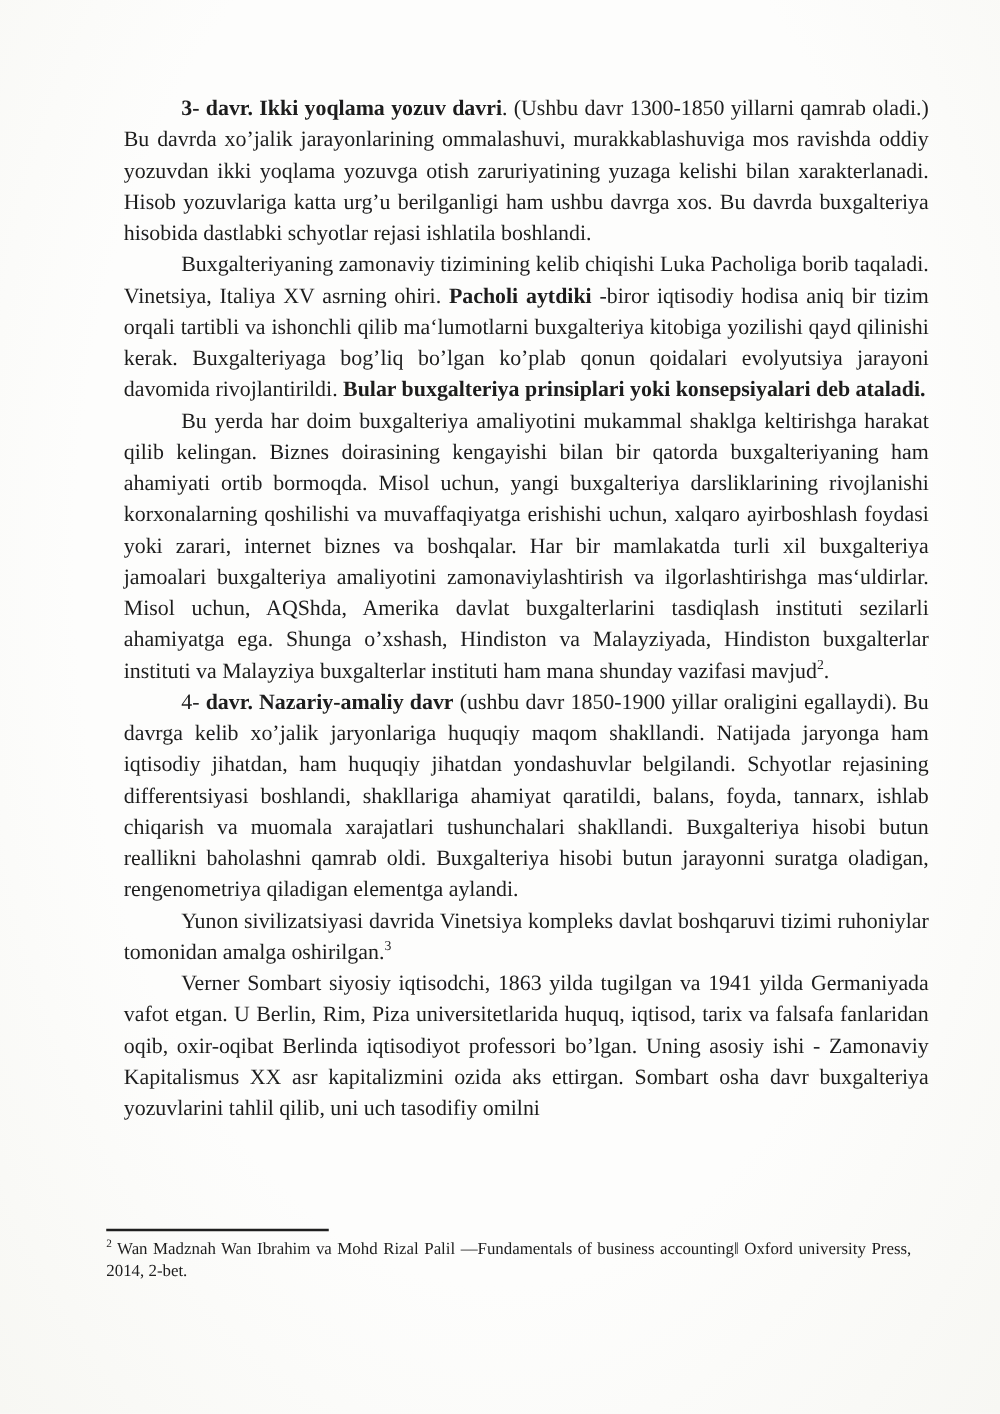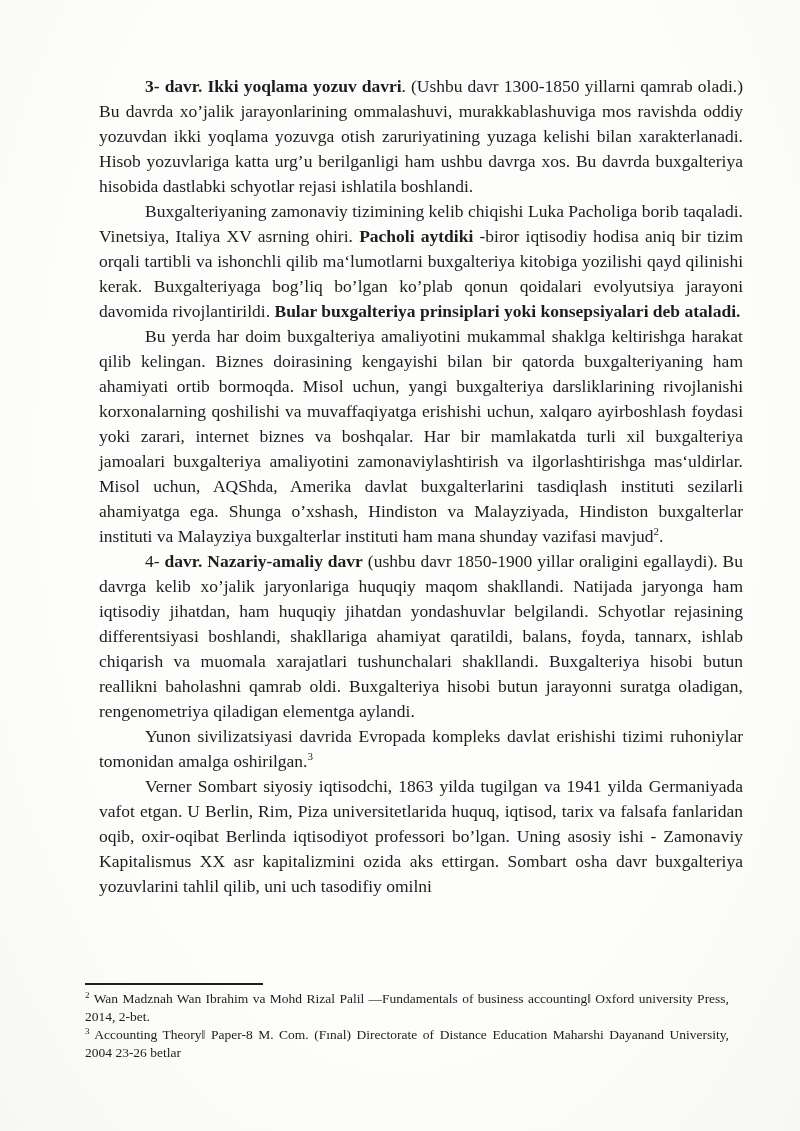--- a/index.html
+++ b/index.html
@@ -53,23 +53,22 @@
 </head>
 <body>
 
 <div class="page">
 
   <div class="body-text">
     <p><span class="b">3- davr. Ikki yoqlama yozuv davri</span><span>. (Ushbu davr 1300-1850 yillarni qamrab oladi.) Bu davrda xo’jalik jarayonlarining ommalashuvi, murakkablashuviga mos ravishda oddiy yozuvdan ikki yoqlama yozuvga otish zaruriyatining yuzaga kelishi bilan xarakterlanadi. Hisob yozuvlariga katta urg’u berilganligi ham ushbu davrga xos. Bu davrda buxgalteriya hisobida dastlabki schyotlar rejasi ishlatila boshlandi.</span></p>
     <p><span>Buxgalteriyaning zamonaviy tizimining kelib chiqishi Luka Pacholiga borib taqaladi. Vinetsiya, Italiya XV asrning ohiri. </span><span class="b">Pacholi aytdiki</span><span> -biror iqtisodiy hodisa aniq bir tizim orqali tartibli va ishonchli qilib ma‘lumotlarni buxgalteriya kitobiga yozilishi qayd qilinishi kerak. Buxgalteriyaga bog’liq bo’lgan ko’plab qonun qoidalari evolyutsiya jarayoni davomida rivojlantirildi. </span><span class="b">Bular buxgalteriya prinsiplari yoki konsepsiyalari deb ataladi.</span></p>
     <p><span>Bu yerda har doim buxgalteriya amaliyotini mukammal shaklga keltirishga harakat qilib kelingan. Biznes doirasining kengayishi bilan bir qatorda buxgalteriyaning ham ahamiyati ortib bormoqda. Misol uchun, yangi buxgalteriya darsliklarining rivojlanishi korxonalarning qoshilishi va muvaffaqiyatga erishishi uchun, xalqaro ayirboshlash foydasi yoki zarari, internet biznes va boshqalar. Har bir mamlakatda turli xil buxgalteriya jamoalari buxgalteriya amaliyotini zamonaviylashtirish va ilgorlashtirishga mas‘uldirlar. Misol uchun, AQShda, Amerika davlat buxgalterlarini tasdiqlash instituti sezilarli ahamiyatga ega. Shunga o’xshash, Hindiston va Malayziyada, Hindiston buxgalterlar instituti va Malayziya buxgalterlar instituti ham mana shunday vazifasi mavjud</span><sup>2</sup><span>.</span></p>
     <p><span>4- </span><span class="b">davr. Nazariy-amaliy davr</span><span> (ushbu davr 1850-1900 yillar oraligini egallaydi). Bu davrga kelib xo’jalik jaryonlariga huquqiy maqom shakllandi. Natijada jaryonga ham iqtisodiy jihatdan, ham huquqiy jihatdan yondashuvlar belgilandi. Schyotlar rejasining differentsiyasi boshlandi, shakllariga ahamiyat qaratildi, balans, foyda, tannarx, ishlab chiqarish va muomala xarajatlari tushunchalari shakllandi. Buxgalteriya hisobi butun reallikni baholashni qamrab oldi. Buxgalteriya hisobi butun jarayonni suratga oladigan, rengenometriya qiladigan elementga aylandi.</span></p>
-    <p><span>Yunon sivilizatsiyasi davrida Evropada kompleks davlat erishishi tizimi ruhoniylar tomonidan amalga oshirilgan.</span><sup>3</sup></p>
+    <p><span>Yunon sivilizatsiyasi davrida Vinetsiya kompleks davlat boshqaruvi tizimi ruhoniylar tomonidan amalga oshirilgan.</span><sup>3</sup></p>
     <p><span>Verner Sombart siyosiy iqtisodchi, 1863 yilda tugilgan va 1941 yilda Germaniyada vafot etgan. U Berlin, Rim, Piza universitetlarida huquq, iqtisod, tarix va falsafa fanlaridan oqib, oxir-oqibat Berlinda iqtisodiyot professori bo’lgan. Uning asosiy ishi - Zamonaviy Kapitalismus XX asr kapitalizmini ozida aks ettirgan. Sombart osha davr buxgalteriya yozuvlarini tahlil qilib, uni uch tasodifiy omilni</span></p>
   </div>
 
   <div class="footnotes">
     <div class="footnote-rule"></div>
     <p><sup>2</sup><span> Wan Madznah Wan Ibrahim va Mohd Rizal Palil —Fundamentals of business accounting‖ Oxford university Press, 2014, 2-bet.</span></p>
-    <p><sup>3</sup><span> Accounting Theory‖ Paper-8 M. Com. (Fınal) Directorate of Distance Education Maharshi Dayanand University, 2004 23-26 betlar</span></p>
   </div>
 
 </div>
 
 </body></html>

